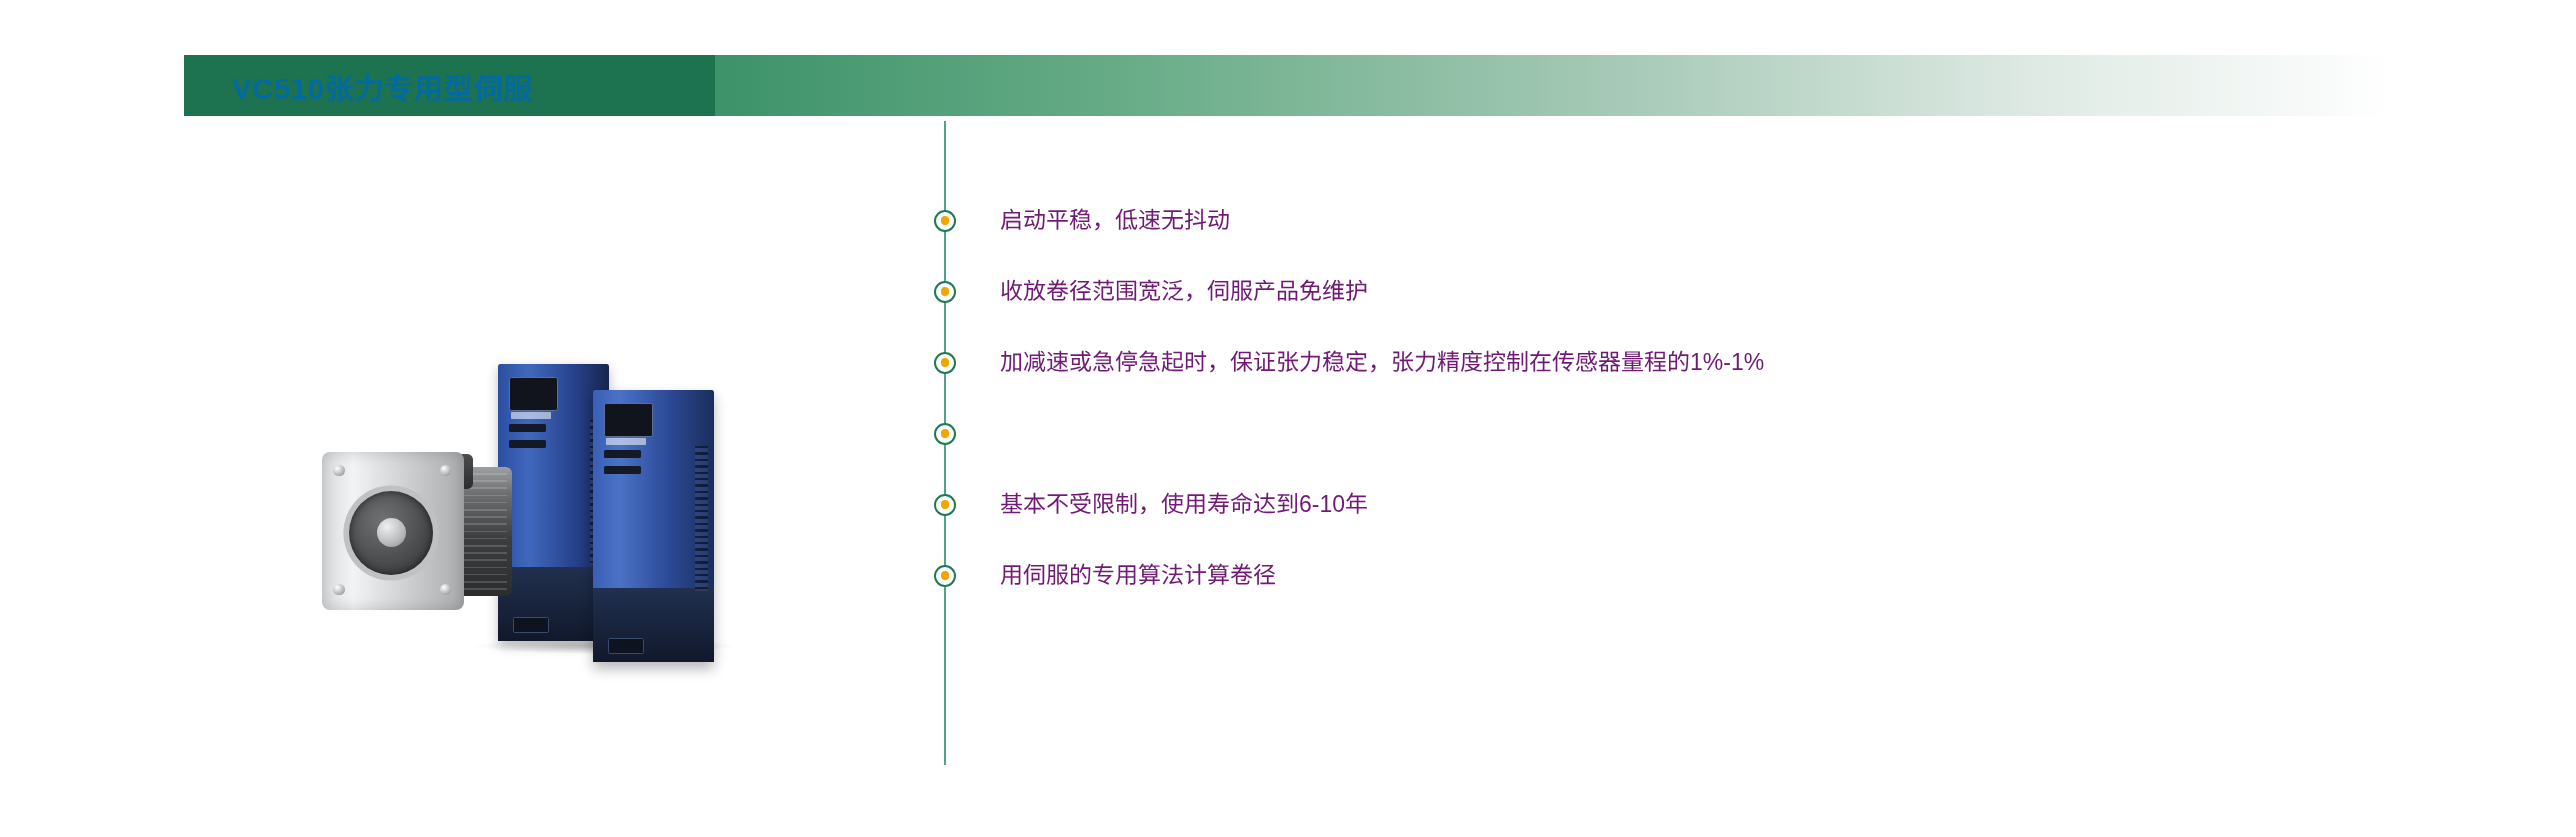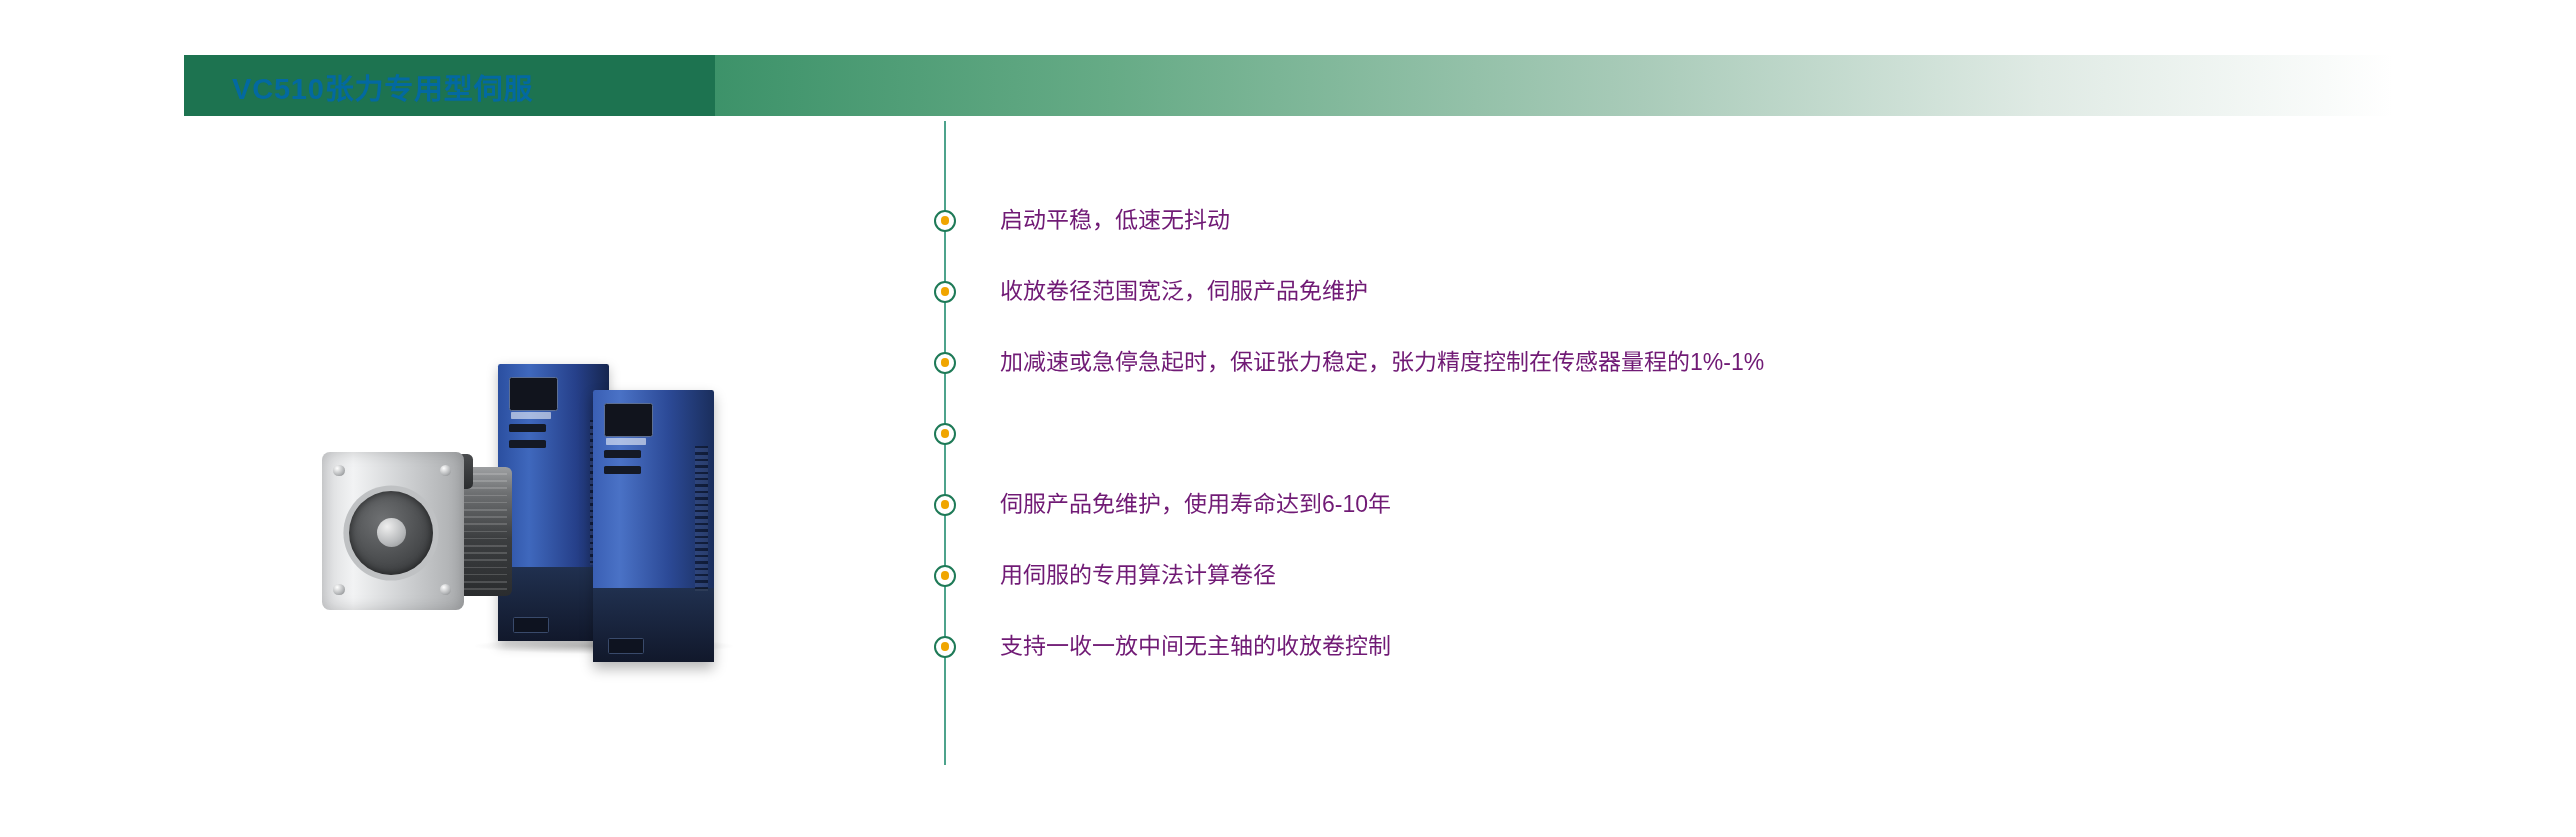--- a/index.html
+++ b/index.html
@@ -321,24 +321,20 @@
   </div>
   <div class="feature-row">
     <span class="bullet"></span>
     <span class="feature-text">加减速或急停急起时，保证张力稳定，张力精度控制在传感器量程的1%-1%</span>
   </div>
   <div class="feature-row">
     <span class="bullet"></span>
   </div>
   <div class="feature-row">
     <span class="bullet"></span>
-    <span class="feature-text">伺服产品免维护，使用寿命达到6-10年</span>
+    <span class="feature-text">基本不受限制，使用寿命达到6-10年</span>
   </div>
   <div class="feature-row">
     <span class="bullet"></span>
     <span class="feature-text">用伺服的专用算法计算卷径</span>
   </div>
-  <div class="feature-row">
-    <span class="bullet"></span>
-    <span class="feature-text">支持一收一放中间无主轴的收放卷控制</span>
-  </div>
 </div>
 
 
 </body></html>

